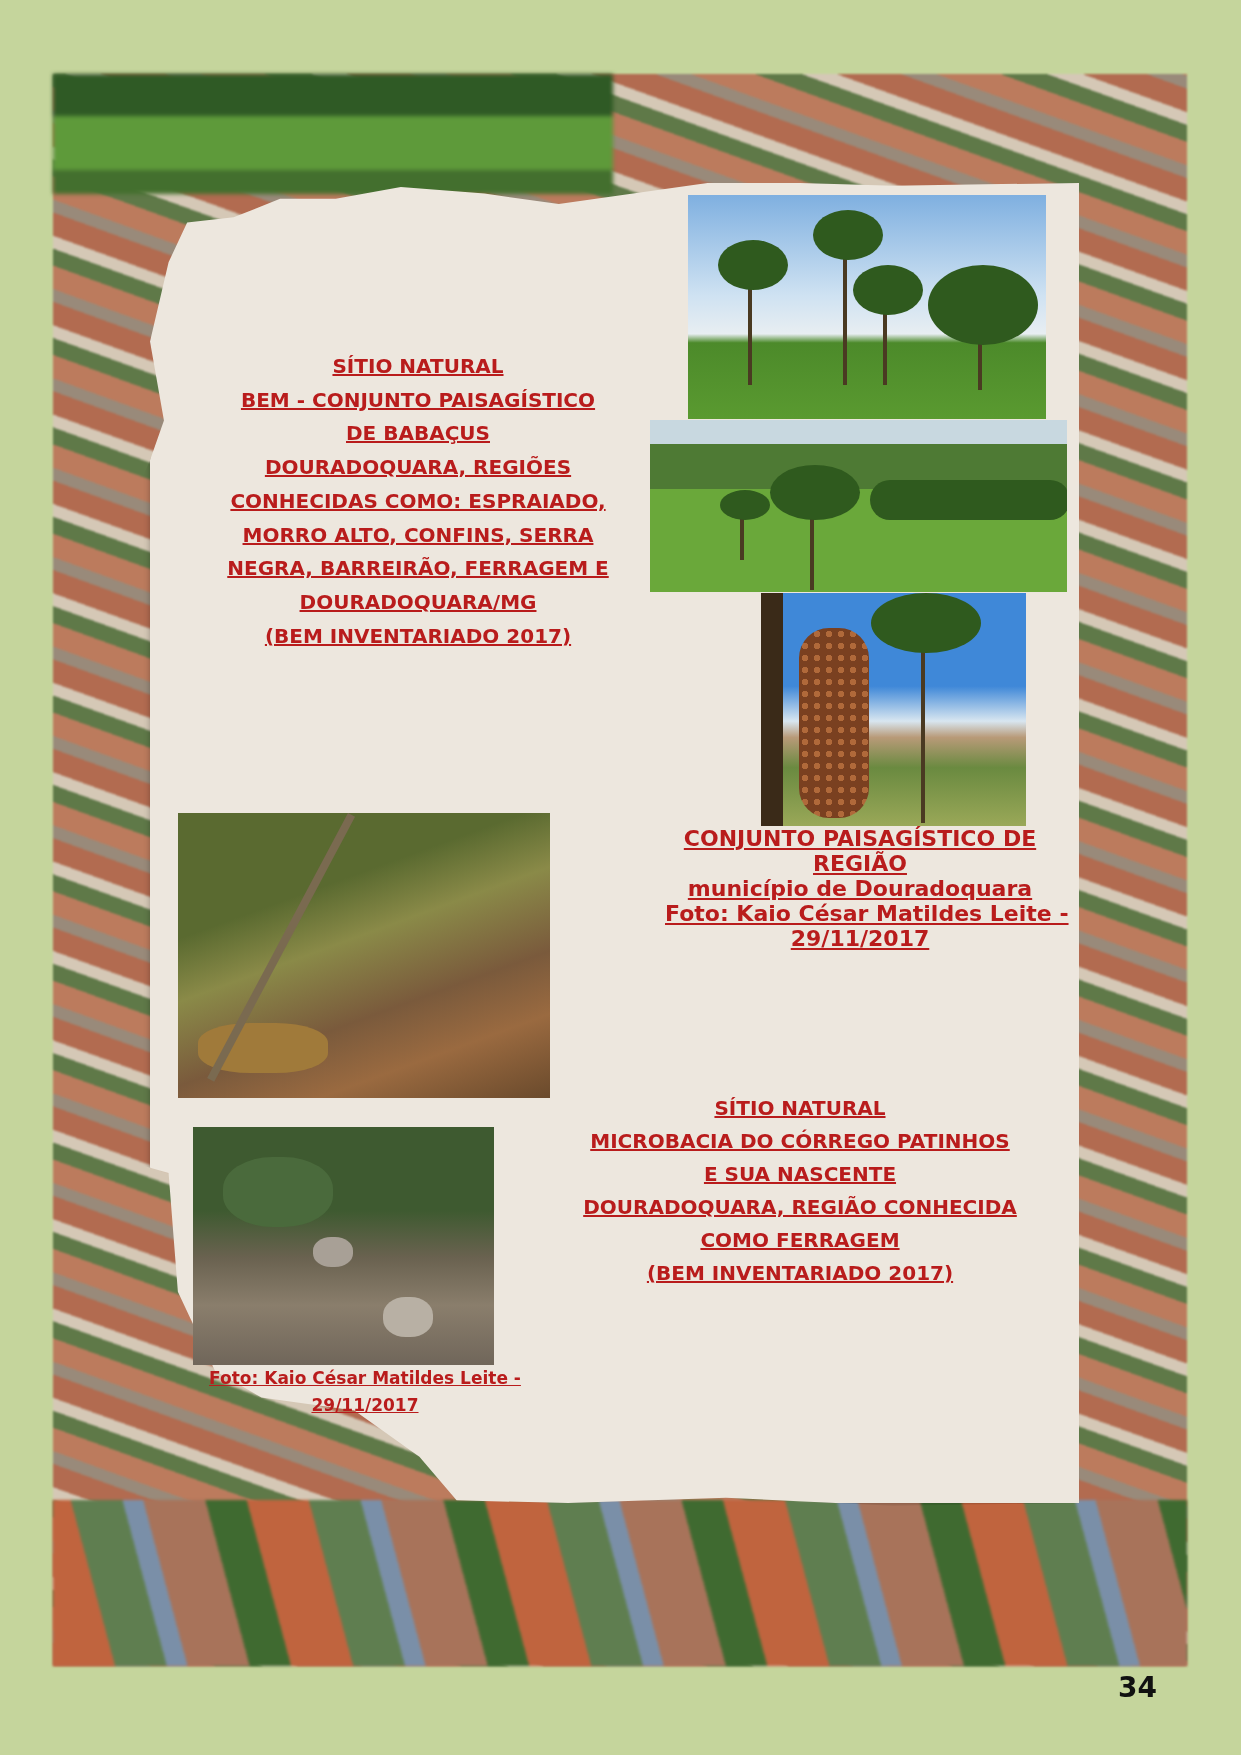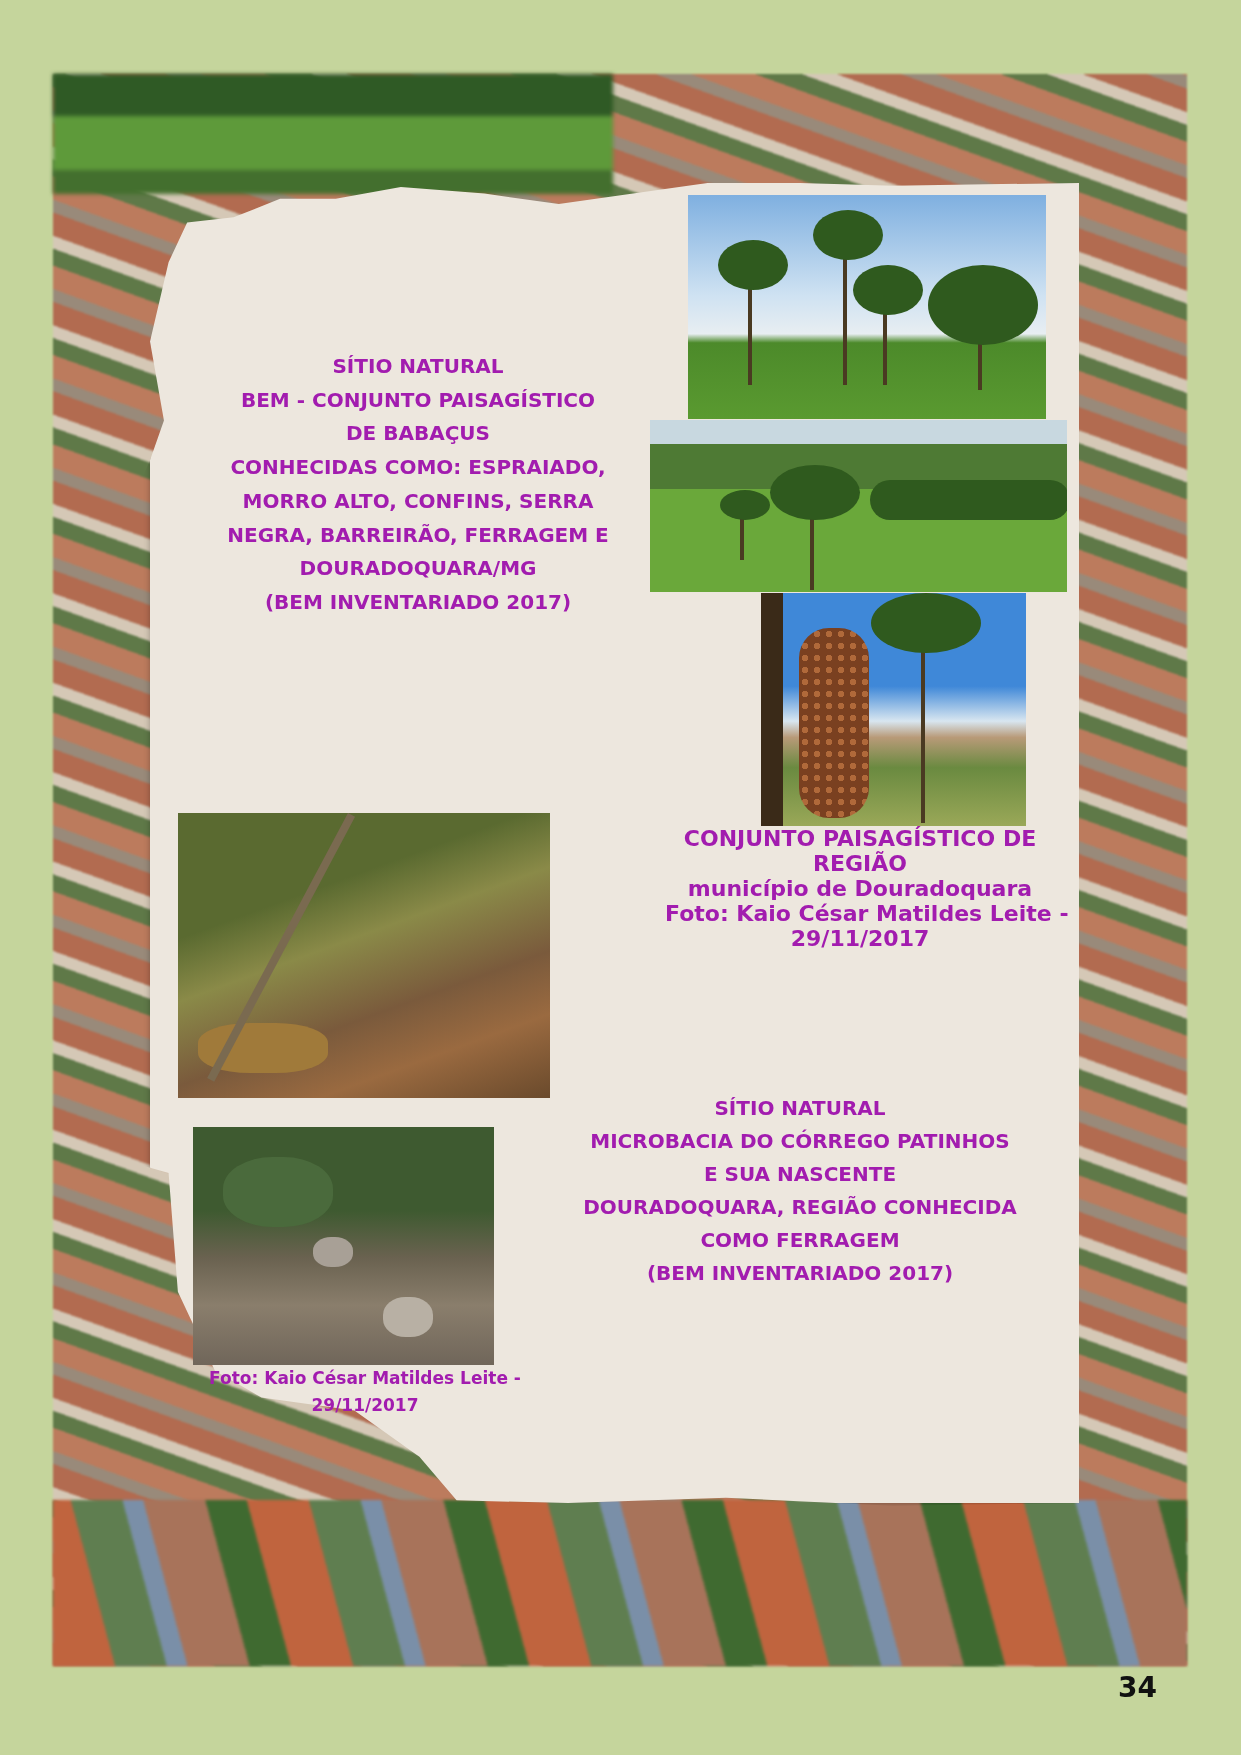--- a/index.html
+++ b/index.html
@@ -68,22 +68,23 @@
     background:
       linear-gradient(180deg, #3e5a30 0 35%, #6a6250 55%, #8a7e6c 75%, #70665a 100%);
   }
   
   .trunk { position:absolute; background:#4a3a22; width:4px; }
   .crown { position:absolute; border-radius:50%; background:#2f5a1e; }
   .bunch { position:absolute; left:38px; top:35px; width:70px; height:190px;
     background: radial-gradient(circle at 50% 50%, #b0693a 0 35%, #7a4020 36%) 0 0/12px 12px;
     border-radius:30px; }
   .text-block {
-    position:absolute; text-align:center; font-weight:bold; color:#a21caf;
+    position:absolute; text-align:center; font-weight:bold; color:#b91c1c;
     font-family:"DejaVu Sans", "Liberation Sans", sans-serif;
+    text-decoration:underline;
   }
   .block1 { left:188px; top:350px; width:460px; font-size:20px; line-height:33.7px; }
   .block2 { left:665px; top:826px; width:390px; font-size:22px; line-height:25px; }
   .block3 { left:545px; top:1092px; width:510px; font-size:20px; line-height:33px; }
   .block4 { left:175px; top:1365px; width:380px; font-size:17px; line-height:27px; }
   .line { display:block; white-space:nowrap; }
   .page-number {
     position:absolute; left:1118px; top:1671px; font-size:28px; font-weight:bold; color:#111;
   }
 </style>
@@ -126,20 +127,21 @@
 <div class="photo photo-stream">
   <div style="position:absolute;left:30px;top:30px;width:110px;height:70px;background:#4a6a3c;border-radius:45%;"></div>
   <div style="position:absolute;left:190px;top:170px;width:50px;height:40px;background:#b8b0a4;border-radius:45%;"></div>
   <div style="position:absolute;left:120px;top:110px;width:40px;height:30px;background:#a8a096;border-radius:45%;"></div>
 </div>
 
 <div class="text-block block1">
   <span class="line">SÍTIO NATURAL</span>
   <span class="line">BEM - CONJUNTO PAISAGÍSTICO</span>
   <span class="line">DE BABAÇUS</span>
+  <span class="line">DOURADOQUARA, REGIÕES</span>
   <span class="line">CONHECIDAS COMO: ESPRAIADO,</span>
   <span class="line">MORRO ALTO, CONFINS, SERRA</span>
   <span class="line">NEGRA, BARREIRÃO, FERRAGEM E</span>
   <span class="line">DOURADOQUARA/MG</span>
   <span class="line">(BEM INVENTARIADO 2017)</span>
 </div>
 
 <div class="text-block block2">
   <span class="line">CONJUNTO PAISAGÍSTICO DE</span>
   <span class="line">REGIÃO</span>

